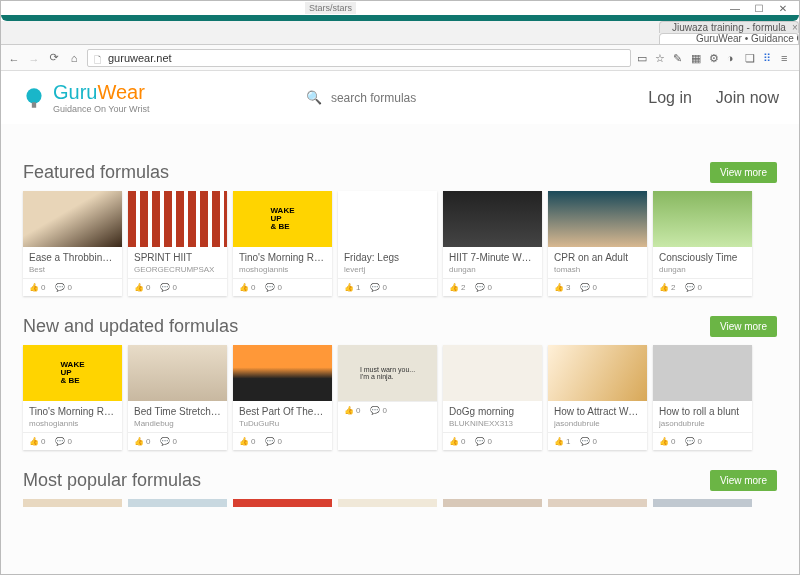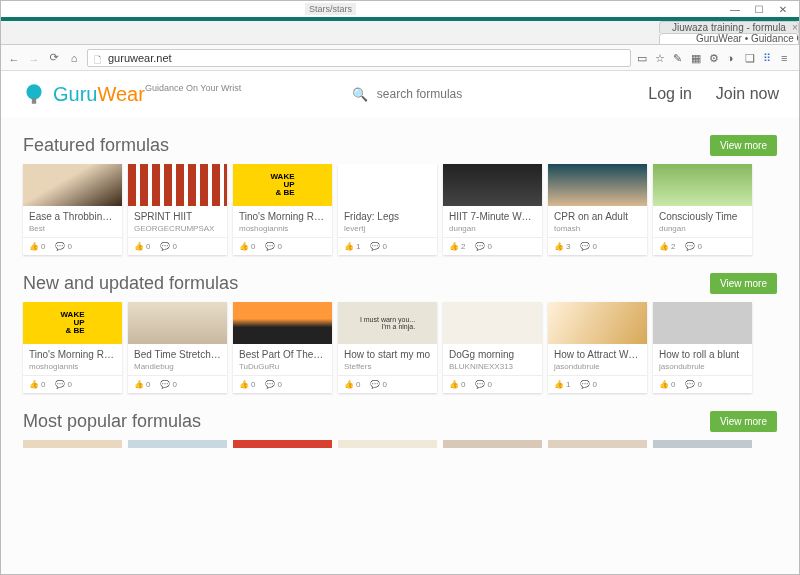--- a/index.html
+++ b/index.html
@@ -1,56 +1,56 @@
 <!DOCTYPE html>
 <html><head>
 <meta charset="utf-8">
 <style>
 * { margin: 0; padding: 0; box-sizing: border-box; }
 body { font-family: Arial, Helvetica, sans-serif; background: #f5f5f5; font-size: 13px; color: #444; }
 .chrome { width: 800px; height: 575px; background: #fff; border: 1px solid #bbb; display: flex; flex-direction: column; overflow: hidden; position: relative; }
-.titlebar { height: 20px; background: #fff; display: flex; align-items: center; justify-content: flex-end; padding: 0 4px; border-bottom: 4px solid #0f766e; }
+.titlebar { height: 20px; background: #fff; display: flex; align-items: center; justify-content: flex-end; padding: 0 4px; border-bottom: 6px solid #0f766e; border-radius: 6px; }
 .titlebar .win-btn { width: 24px; height: 14px; display: flex; align-items: center; justify-content: center; font-size: 10px; color: #666; }
 .titlebar .user-tag { font-size: 9px; color: #777; background: #eee; padding: 1px 4px; margin-right: auto; margin-left: 300px; }
 .tabstrip { height: 24px; background: #f2f2f2; display: flex; align-items: flex-end; padding-left: 4px; gap: 0; border-bottom: 1px solid #ccc; flex-direction: column; }
 .tab { background: #e8e8e8; border: 1px solid #ccc; border-bottom: none; border-radius: 4px 4px 0 0; padding: 3px 8px; font-size: 10px; color: #555; display: flex; align-items: center; gap: 4px; max-width: 140px; white-space: nowrap; overflow: hidden; text-overflow: ellipsis; }
 .tab.active { background: #fff; gap: 28px; }
 .tab .favicon { width: 10px; height: 10px; background: #19b6c9; border-radius: 2px; }
 .tab .close { font-size: 10px; color: #888; margin-left: 2px; }
 .addrbar { height: 26px; background: #fafafa; display: flex; align-items: center; padding: 0 6px; gap: 6px; border-bottom: 1px solid #ddd; }
 .nav-icon { width: 14px; height: 14px; display: flex; align-items: center; justify-content: center; color: #666; font-size: 11px; }
 .url-box { flex: 1; height: 18px; background: #fff; border: 1px solid #ccc; border-radius: 2px; display: flex; align-items: center; padding: 0 6px; gap: 4px; font-size: 11px; color: #333; }
 .url-box .prot-icon { width: 10px; height: 10px; color: #888; font-size: 9px; }
 .ext-icons { display: flex; gap: 6px; }
 .ext-icons span { width: 12px; height: 12px; color: #666; font-size: 11px; }
 .viewport { flex: 1; overflow: hidden; background: #fcfcfc; position: relative; }
 .page { width: 100%; }
 .header { display: flex; align-items: center; padding: 10px 20px; gap: 20px; background: #fff; }
 .logo { display: flex; align-items: center; gap: 6px; }
 .logo-bulb { width: 26px; height: 26px; }
-.logo-text { display: flex; flex-direction: row; }
+.logo-text { display: flex; flex-direction: column; }
 .logo-text .brand { font-size: 20px; font-weight: 400; }
 .logo-text .brand .teal { color: #19b6c9; }
 .logo-text .brand .orange { color: #ff8800; }
 .logo-text .tag { font-size: 9px; color: #888; }
 .search-wrap { flex: 1; display: flex; justify-content: center; }
 .search { display: flex; align-items: center; gap: 8px; color: #999; }
 .search input { border: none; outline: none; font-size: 12px; color: #404040; width: 160px; background: transparent; }
 .auth { display: flex; gap: 24px; font-size: 16px; color: #555; }
 .navbar { background: #19b6c9; height: 36px; display: flex; align-items: center; padding: 0 30px; gap: 40px; position: relative; }
 .navbar a { color: #fff; font-size: 11px; text-decoration: none; display: flex; align-items: center; gap: 4px; }
 .fab { position: absolute; right: 22px; top: 18px; width: 34px; height: 34px; background: #ff7733; border-radius: 50%; display: flex; align-items: center; justify-content: center; color: #fff; font-size: 18px; box-shadow: 0 2px 4px rgba(0,0,0,.3); }
 .content { padding: 18px 22px; }
 .section { margin-bottom: 18px; }
-.section-head { display: flex; align-items: center; justify-content: space-between; margin-bottom: 8px; }
+.section-head { display: flex; align-items: center; justify-content: space-between; margin-bottom: 8px; margin-top: 20px; }
 .section-head h2 { font-size: 18px; font-weight: 400; color: #666; }
 .view-more { background: #6bb545; color: #fff; font-size: 10px; padding: 5px 10px; border-radius: 2px; }
 .cards { display: flex; gap: 6px; }
 .card { width: 99px; background: #fff; box-shadow: 0 1px 2px rgba(0,0,0,.15); display: flex; flex-direction: column; }
-.card-img { width: 100%; height: 42px; background: linear-gradient(135deg,#d8c0a0,#b89878); display: flex; align-items: center; justify-content: center; font-size: 6px; color: #fff; overflow: hidden; text-align: right; }
+.card-img { width: 100%; height: 56px; background: linear-gradient(135deg,#d8c0a0,#b89878); display: flex; align-items: center; justify-content: center; font-size: 6px; color: #fff; overflow: hidden; text-align: left; }
 .card-body { padding: 5px 6px 4px; }
 .card-title { font-size: 10px; color: #555; white-space: nowrap; overflow: hidden; text-overflow: ellipsis; }
 .card-author { font-size: 8px; color: #999; margin-top: 2px; white-space: nowrap; overflow: hidden; }
 .card-stats { display: flex; gap: 10px; padding: 4px 6px; border-top: 1px solid #eee; font-size: 8px; color: #888; }
 .card-stats span { display: flex; align-items: center; gap: 2px; }
 .img1 { background: linear-gradient(150deg,#e8d5b8 40%,#3a2818); }
 .img2 { background: repeating-linear-gradient(90deg,#b83820 0 8px,#fff 8px 12px); }
 .img3 { background: #ffd400; }
 .img3 .txt { color: #000; font-weight: bold; font-size: 8px; line-height: 1; }
 .img4 { background: #fff; }
@@ -277,24 +277,20 @@
                   <span>💬<span>0</span></span>
                 </div>
               </div>
             <div class="card">
                 <div class="card-img imgB4">
                   <div style="font-size:7px;color:#333">
                     <div>I must warn you...</div>
                     <div>I'm a ninja.</div>
                   </div>
                 </div>
-                <div class="card-body">
-                  <div class="card-title">How to start my mo</div>
-                  <div class="card-author">Steffers</div>
-                </div>
                 <div class="card-stats">
                   <span>👍<span>0</span></span>
                   <span>💬<span>0</span></span>
                 </div>
               </div>
             <div class="card">
                 <div class="card-img imgB5"></div>
                 <div class="card-body">
                   <div class="card-title">DoGg morning</div>
                   <div class="card-author">BLUKNINEXX313</div>

